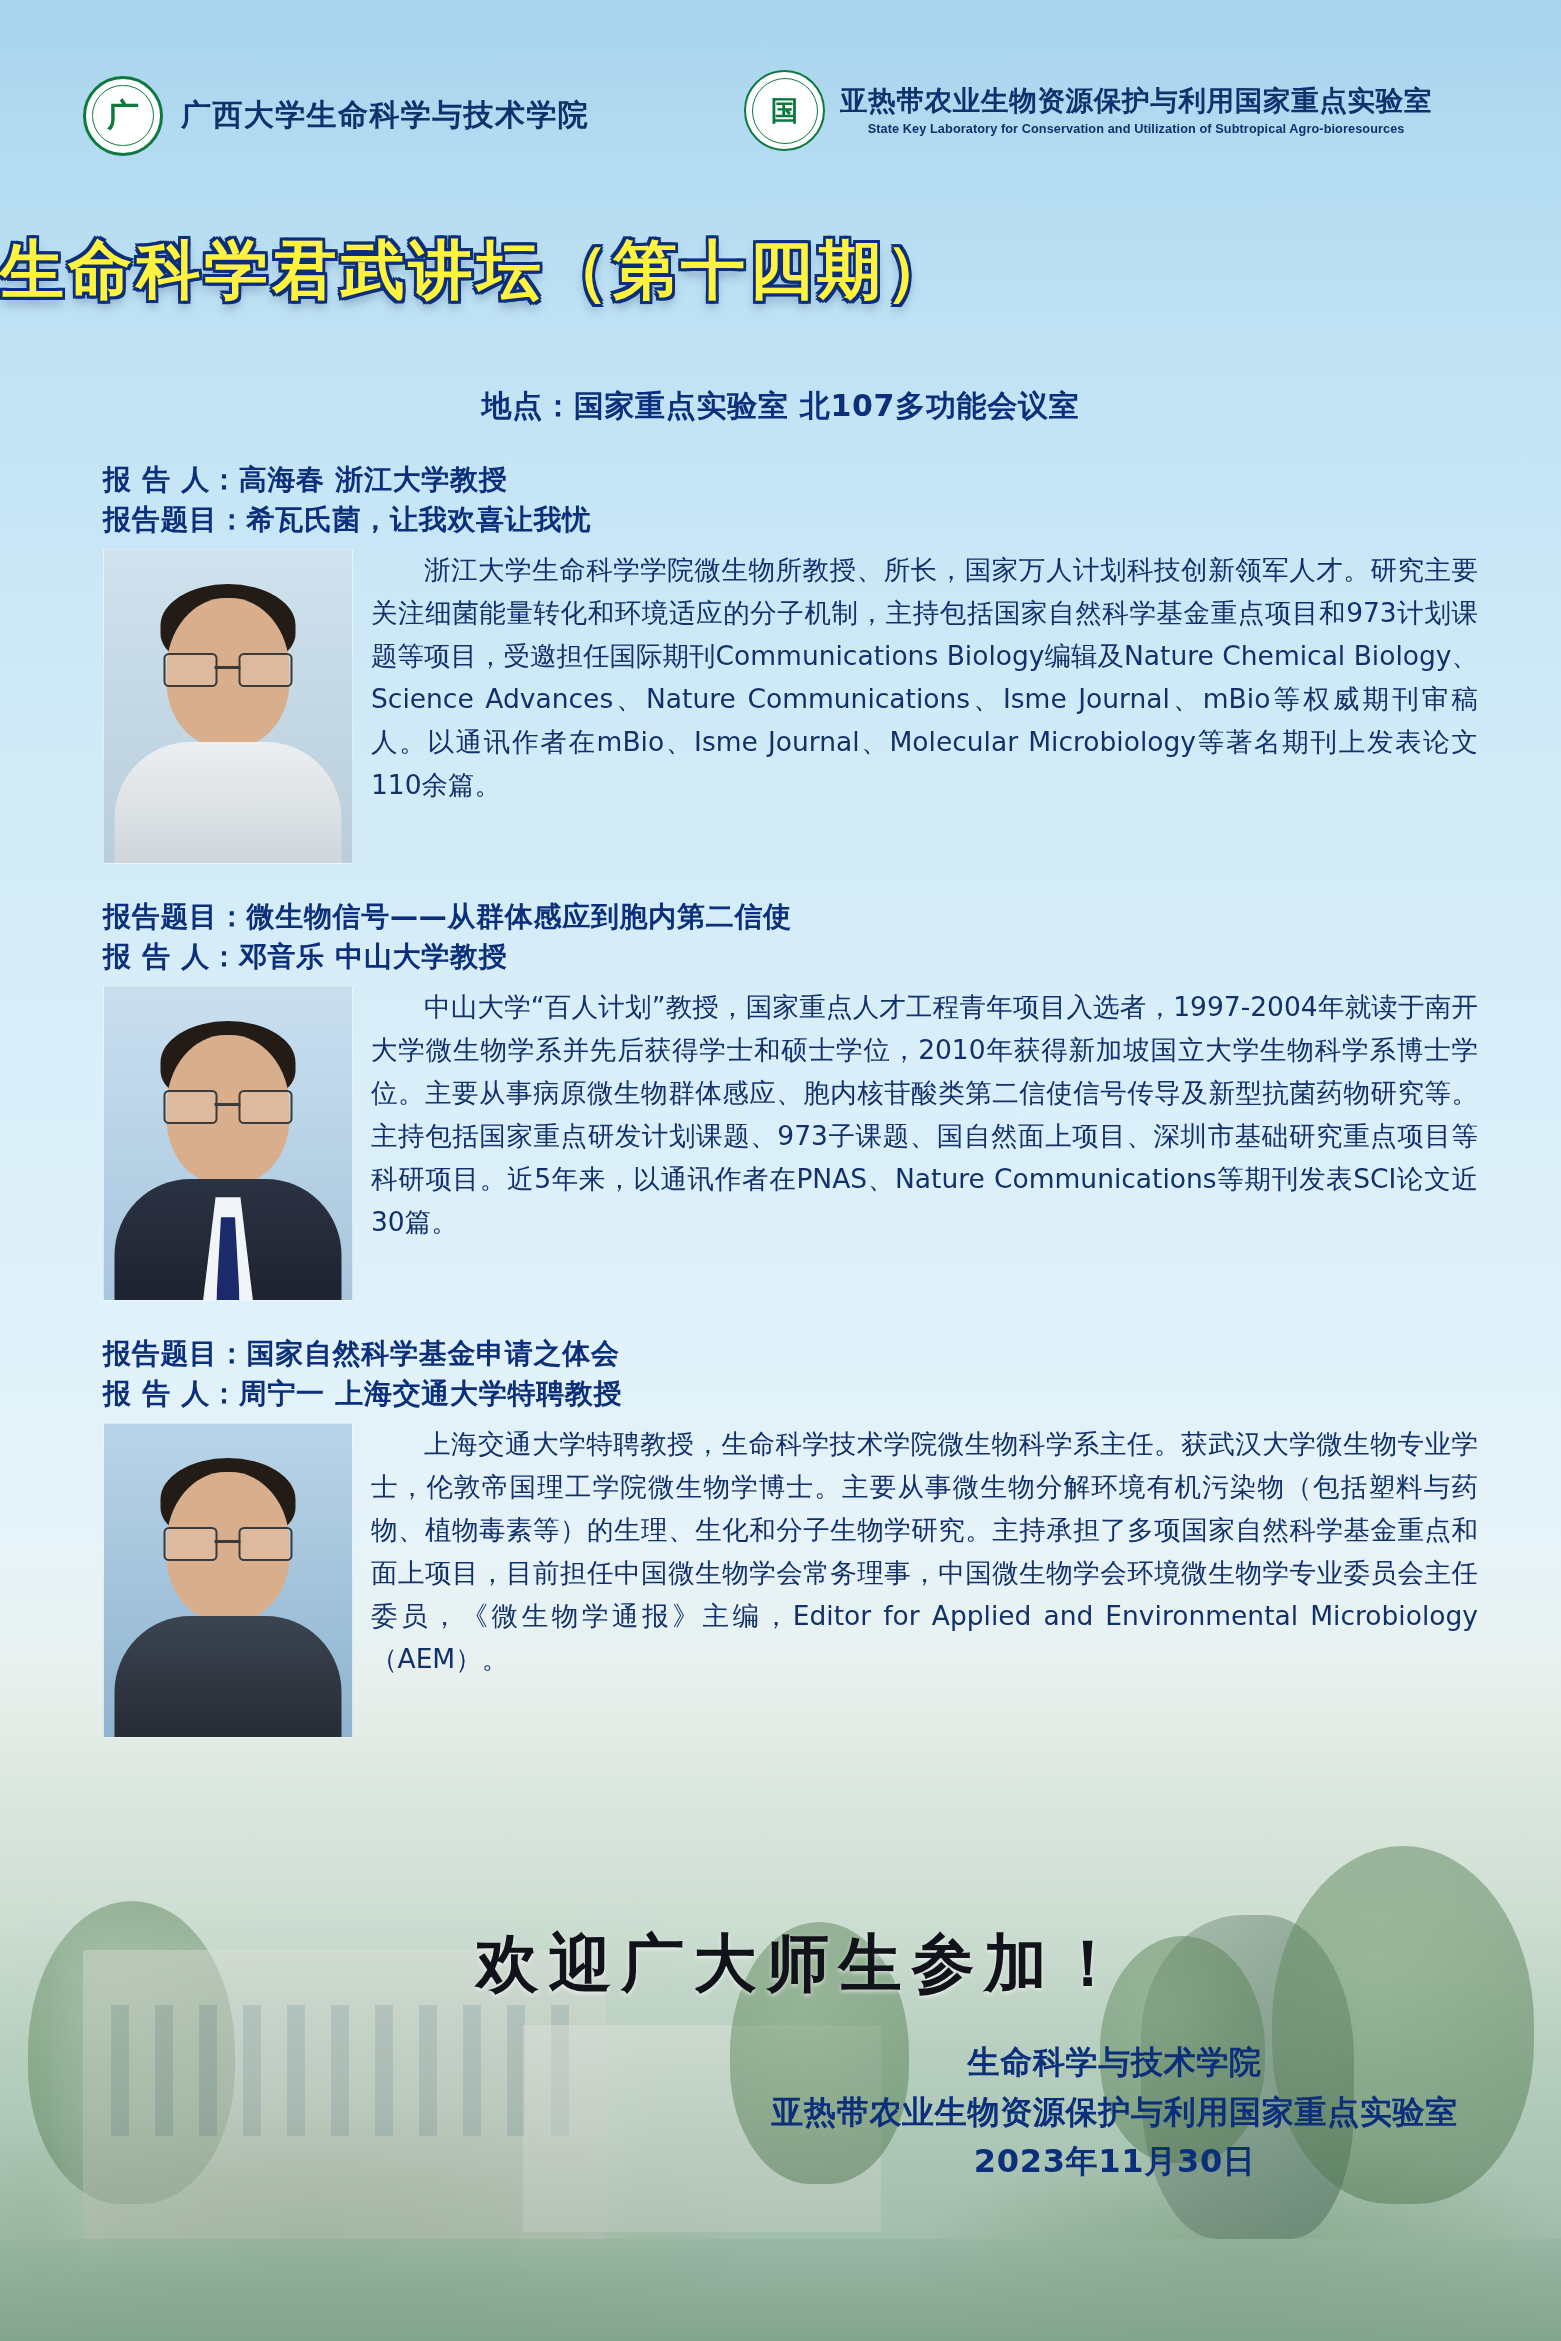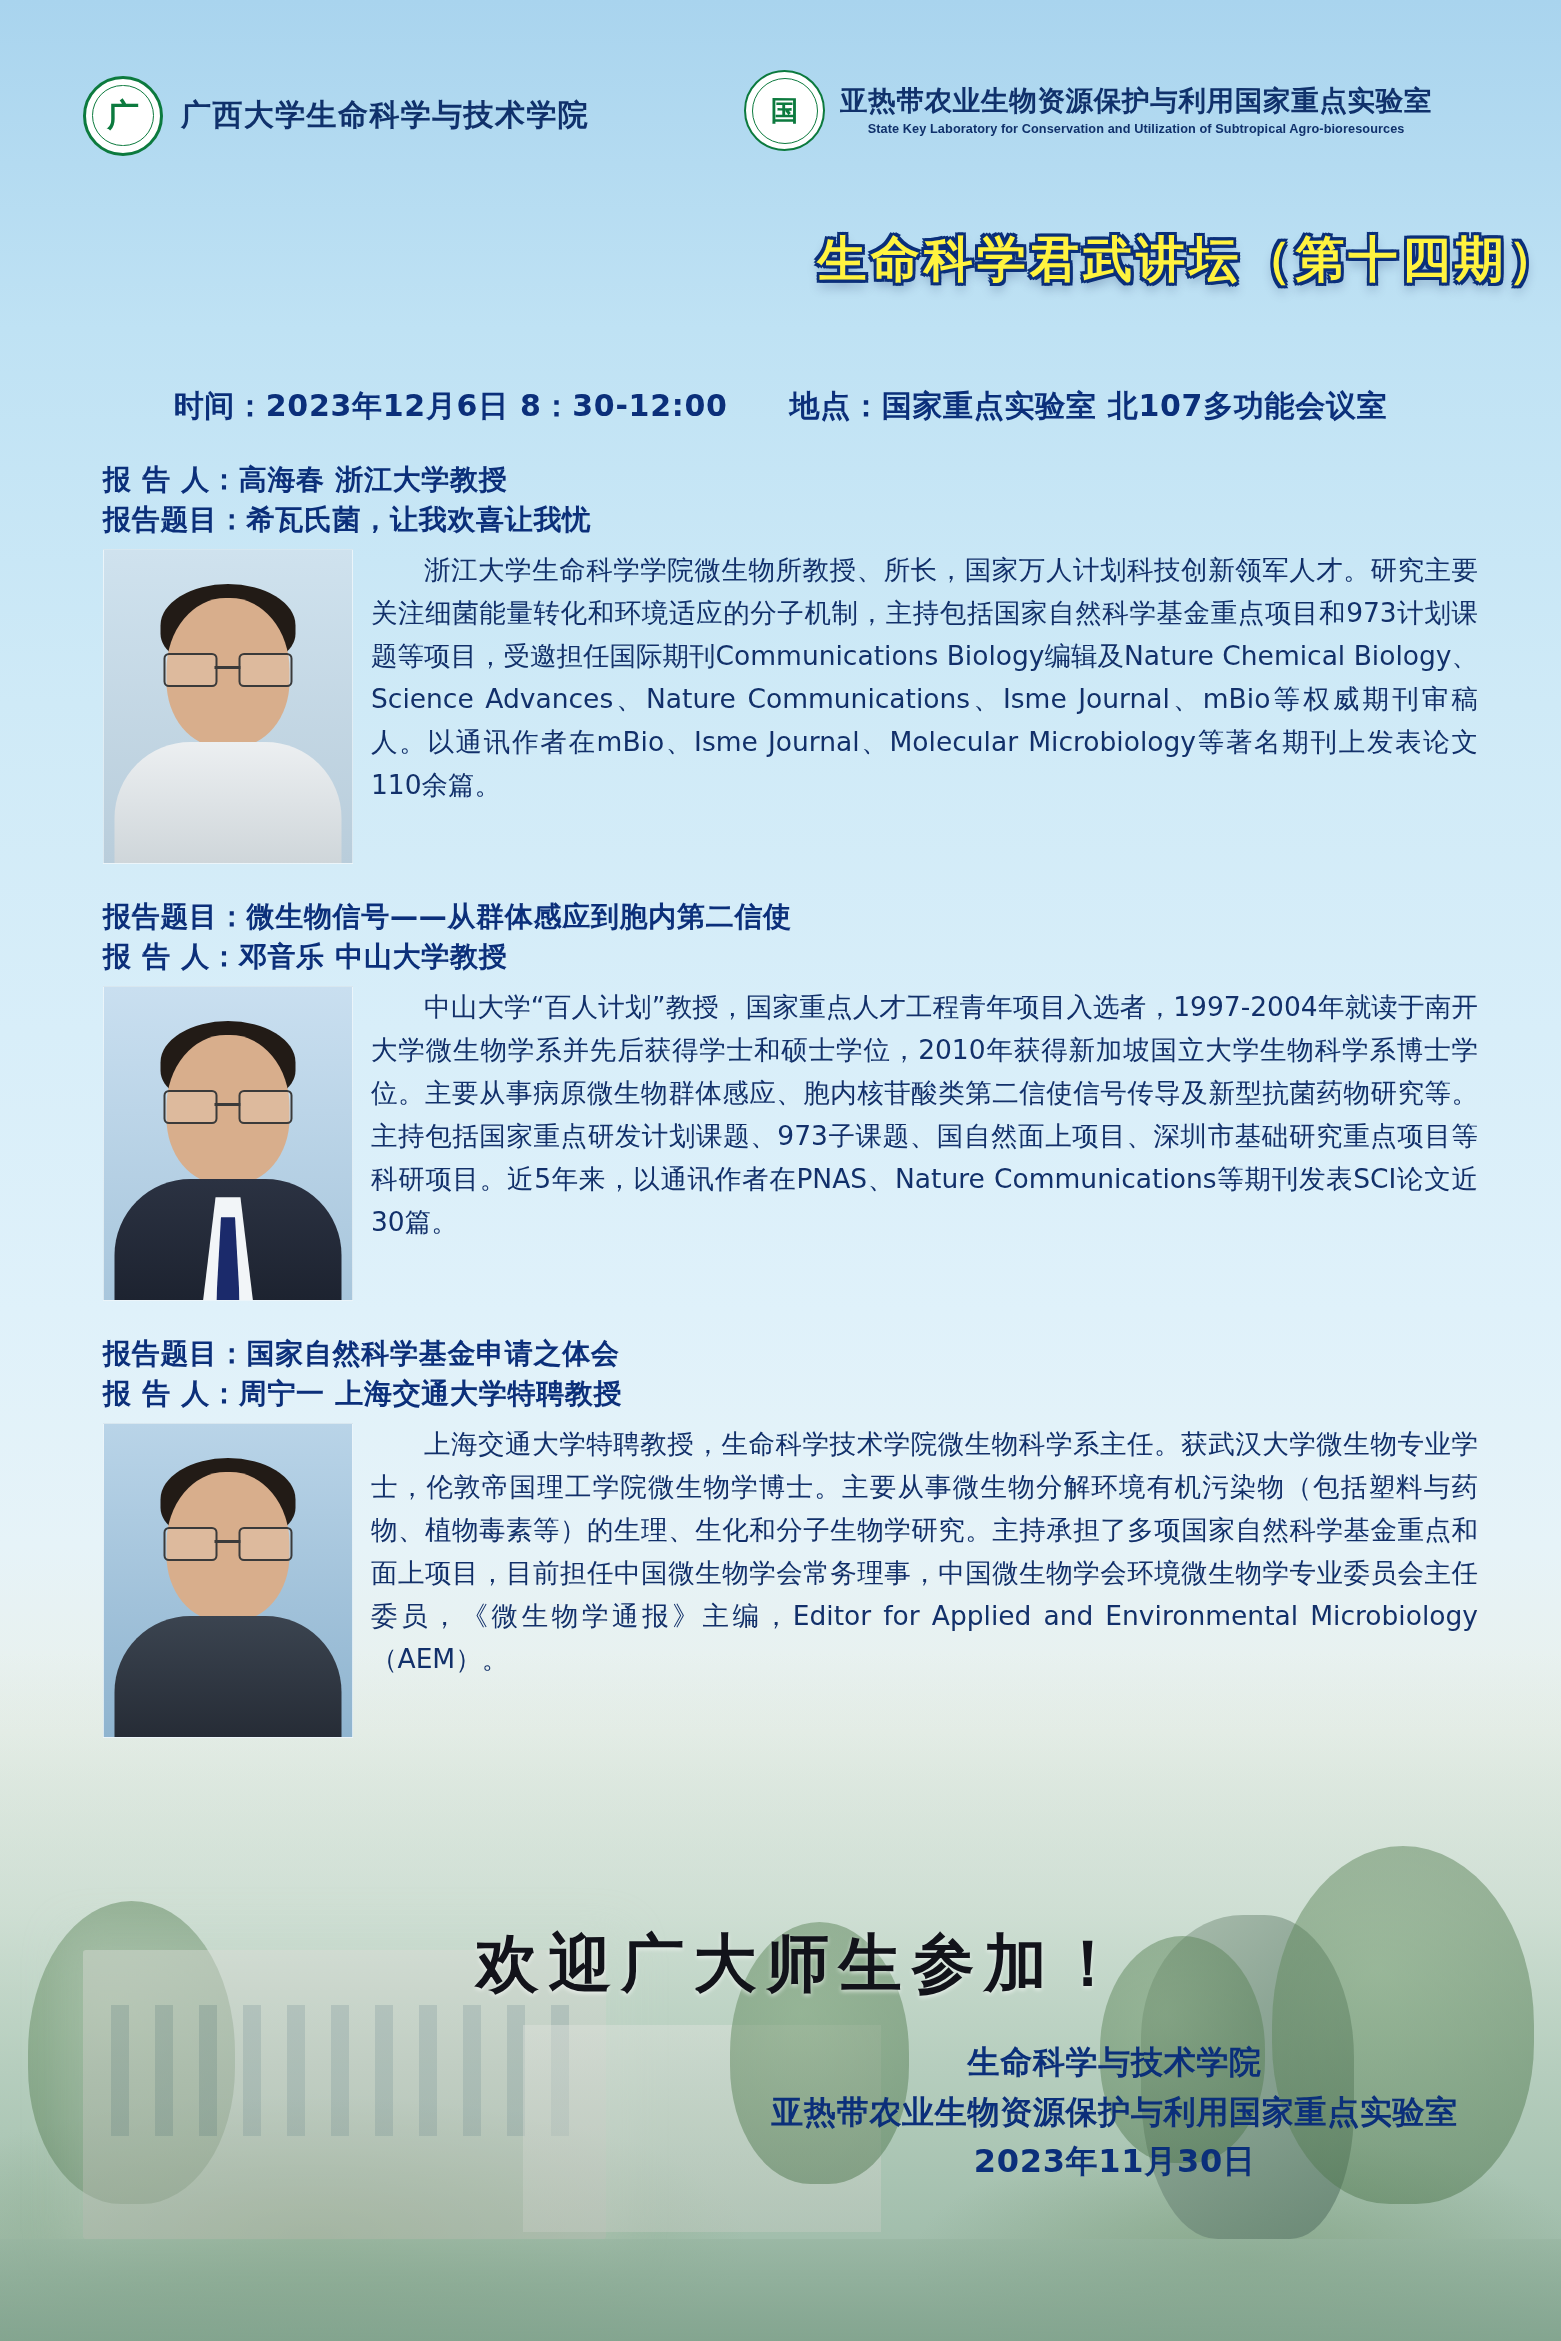--- a/index.html
+++ b/index.html
@@ -86,23 +86,23 @@
   .seal2 .glyph{
     position:absolute;inset:0;display:flex;align-items:center;justify-content:center;
     color:#0c7a3e;font-size:27.5px;font-weight:bold;font-family:"DejaVu Serif",serif;
   }
   .lab-cn{color:#10316b;font-size:27.5px;font-weight:bold;letter-spacing:0.7px;
     font-family:"DejaVu Sans","Liberation Sans",sans-serif;line-height:1.15;}
   .lab-en{color:#10316b;font-size:12.7px;font-weight:bold;margin-top:5.5px;letter-spacing:0.1px;text-align:center;}
 
   
   .title{
-    position:absolute;top:227px;left:0;right:0;text-align:right;
-    font-family:"DejaVu Sans","Liberation Sans",sans-serif;
-    font-size:49px;font-weight:bold;letter-spacing:4.1px;
+    position:absolute;top:227px;left:0;right:0;text-align:left;
+    font-family:"DejaVu Sans","Liberation Sans",sans-serif;
+    font-size:64px;font-weight:bold;letter-spacing:4.1px;
     color:#fff33f;
     text-shadow:
       2.8px 0 0 #0b2f7a, -2.8px 0 0 #0b2f7a, 0 2.8px 0 #0b2f7a, 0 -2.8px 0 #0b2f7a,
       2.8px 2.8px 0 #0b2f7a, -2.8px 2.8px 0 #0b2f7a, 2.8px -2.8px 0 #0b2f7a, -2.8px -2.8px 0 #0b2f7a,
       0 6.9px 11px rgba(10,30,80,.35);
   }
 
   .meta{
     position:absolute;top:386px;left:0;right:0;
     display:flex;justify-content:center;gap:62px;
@@ -217,21 +217,20 @@
       <div>
         <div class="lab-cn">亚热带农业生物资源保护与利用国家重点实验室</div>
         <div class="lab-en">State Key Laboratory for Conservation and Utilization of Subtropical Agro-bioresources</div>
       </div>
     </div>
   </div>
 
   <div class="title">生命科学君武讲坛（第十四期）</div>
 
   <div class="meta">
-    <div>时间：2023年12月6日 8：30-12:00</div>
     <div>地点：国家重点实验室 北107多功能会议室</div>
   </div>
 
   <div class="talks">
 
     <div class="talk">
       <div class="line">报 告 人：高海春  浙江大学教授</div>
       <div class="line">报告题目：希瓦氏菌，让我欢喜让我忧</div>
       <div class="body">
         <div class="portrait p1">

